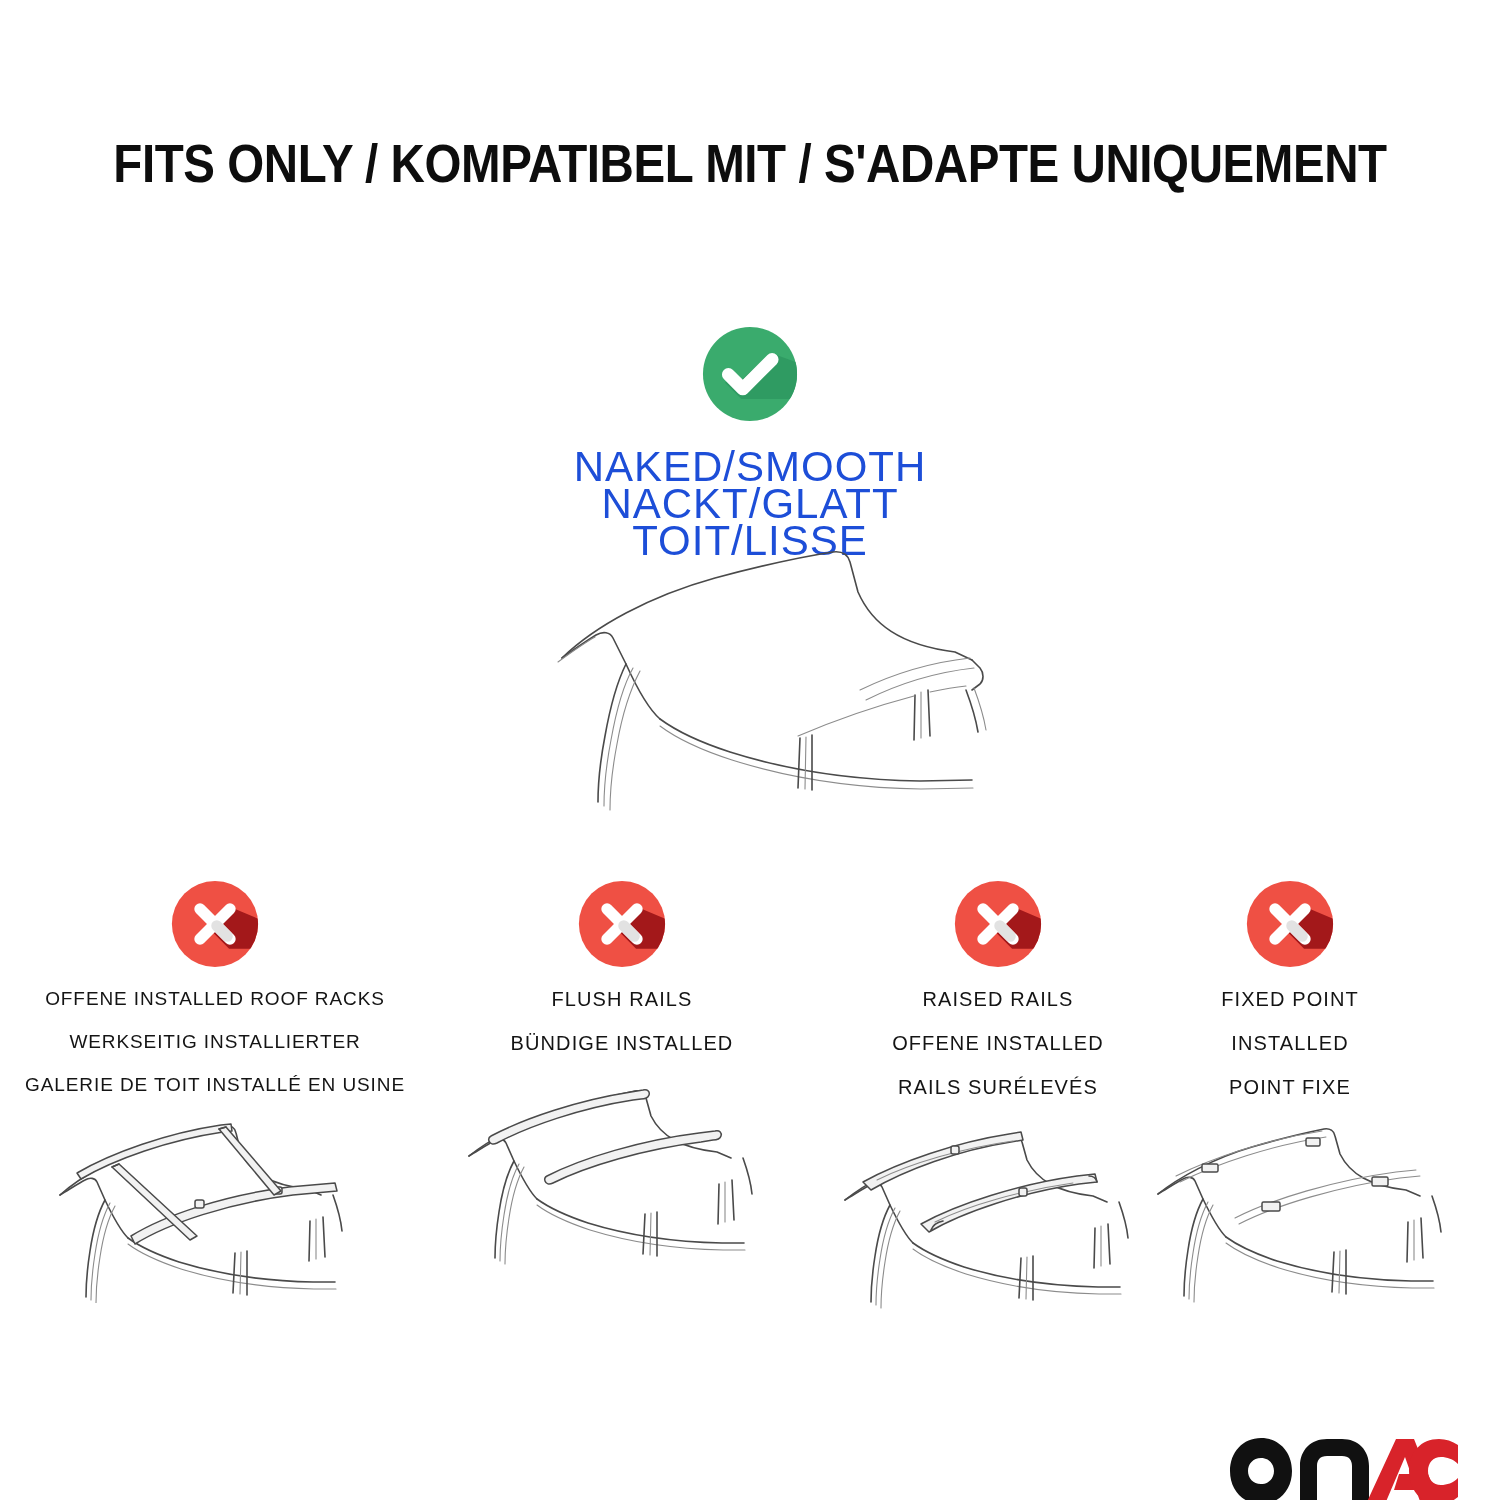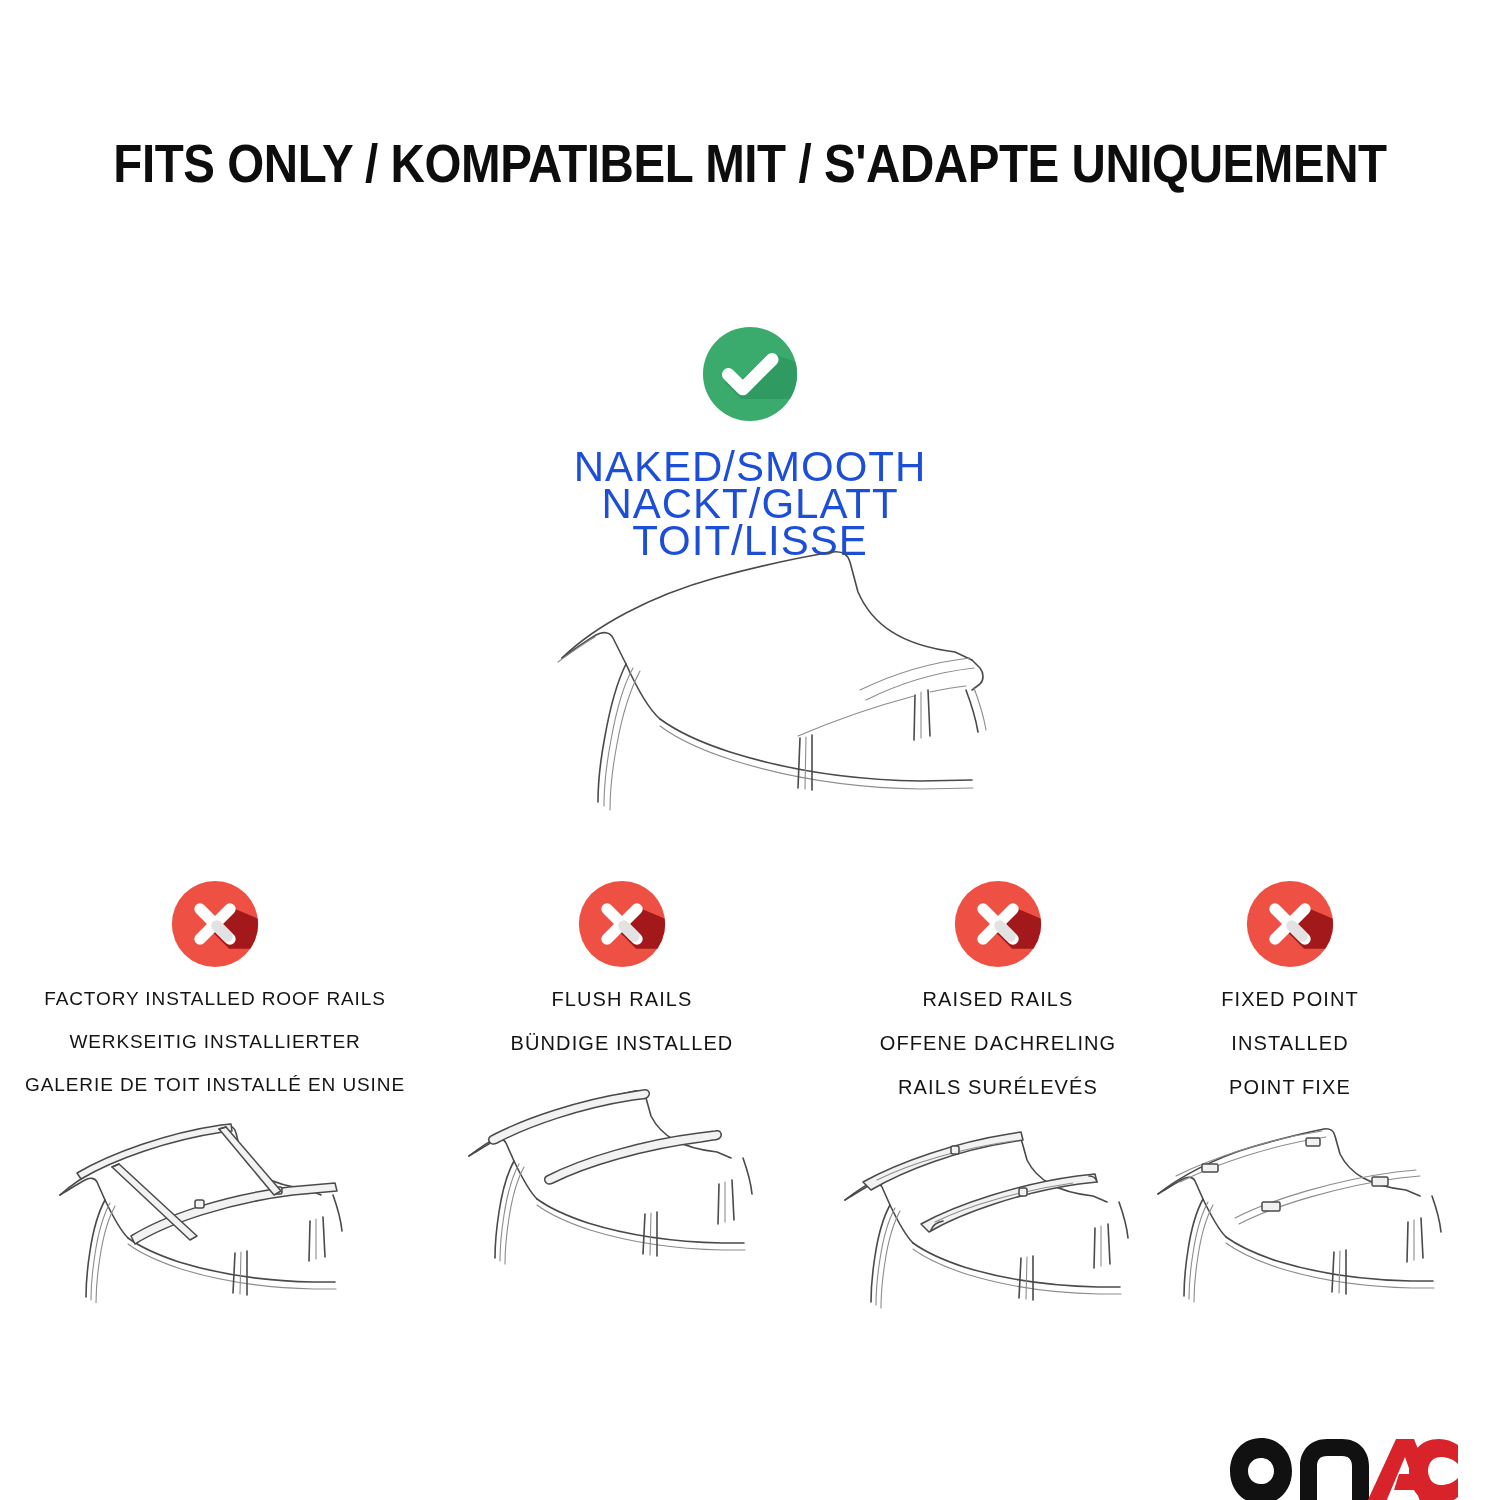--- a/index.html
+++ b/index.html
@@ -145,21 +145,21 @@
       <circle cx="50" cy="50" r="49" fill="#ef5044"></circle>
       <g clip-path="url(#xc1)">
         <path d="M56 44 L44 56 L66 78 L99 78 L99 44 L66 30 Z" fill="#a3181a"></path>
       </g>
       <g stroke="#ffffff" stroke-width="13" stroke-linecap="round">
         <line x1="33" y1="33" x2="67" y2="67"></line>
         <line x1="67" y1="33" x2="33" y2="67"></line>
       </g>
       <line x1="52" y1="52" x2="64" y2="64" stroke="#e2e2e2" stroke-width="12.5" stroke-linecap="round"></line>
     </svg>
-    <div class="x-label small">FACTORY INSTALLED ROOF RAILS</div>
+    <div class="x-label small">OFFENE INSTALLED ROOF RACKS</div>
     <div class="x-label small">WERKSEITIG INSTALLIERTER</div>
     <div class="x-label small">GALERIE DE TOIT INSTALLÉ EN USINE</div>
     <div class="roof-art">
       <svg width="360" height="200" viewBox="0 0 360 200">
 
         <path class="line" d="M25 92 C45 74 80 54 118 42 C152 31 180 25 190 23
                               C196 22 200 25 201 30 L206 50
                               C216 70 236 82 272 86 L286 92"></path>
         <path class="line" d="M25 92 C35 86 44 80 50 77 C55 74 60 75 62 79
                               L70 97 C80 118 88 130 93 135"></path>
@@ -264,21 +264,21 @@
       <g clip-path="url(#xc3)">
         <path d="M56 44 L44 56 L66 78 L99 78 L99 44 L66 30 Z" fill="#a3181a"></path>
       </g>
       <g stroke="#ffffff" stroke-width="13" stroke-linecap="round">
         <line x1="33" y1="33" x2="67" y2="67"></line>
         <line x1="67" y1="33" x2="33" y2="67"></line>
       </g>
       <line x1="52" y1="52" x2="64" y2="64" stroke="#e2e2e2" stroke-width="12.5" stroke-linecap="round"></line>
     </svg>
     <div class="x-label">RAISED RAILS</div>
-    <div class="x-label">OFFENE DACHRELING</div>
+    <div class="x-label">OFFENE INSTALLED</div>
     <div class="x-label">RAILS SURÉLEVÉS</div>
     <div class="roof-art" style="margin-top:22px">
       <svg width="350" height="190" viewBox="0 0 350 190">
         <path class="line" d="M22 78 C42 62 78 42 116 31 C150 21 178 15 188 13
                               C194 12 198 15 199 20 L204 38
                               C214 58 234 70 270 74 L284 80"></path>
         <path class="line" d="M22 78 C32 72 41 66 47 63 C52 60 57 61 59 65
                               L67 83 C77 104 85 116 90 121"></path>
         <path class="line" d="M90 121 C101 129 117 137 141 145
                               C183 158 225 164 275 165 L297 165"></path>

